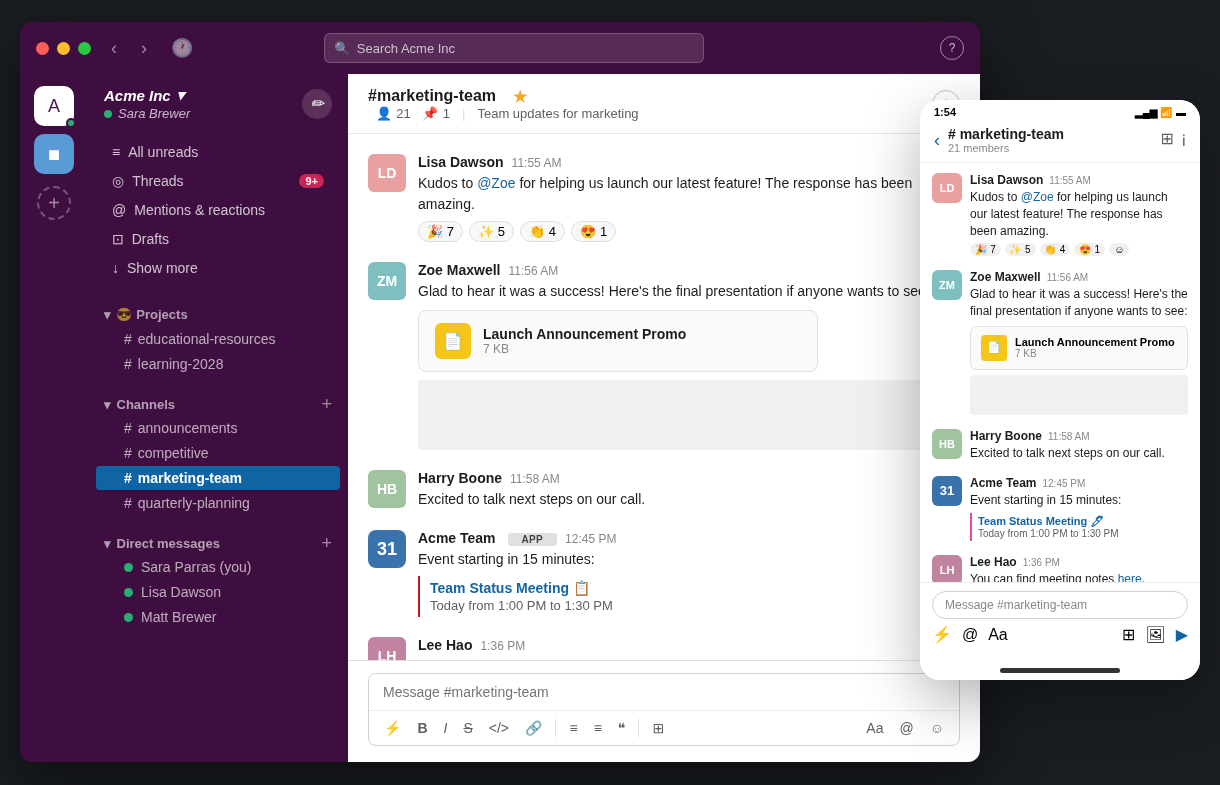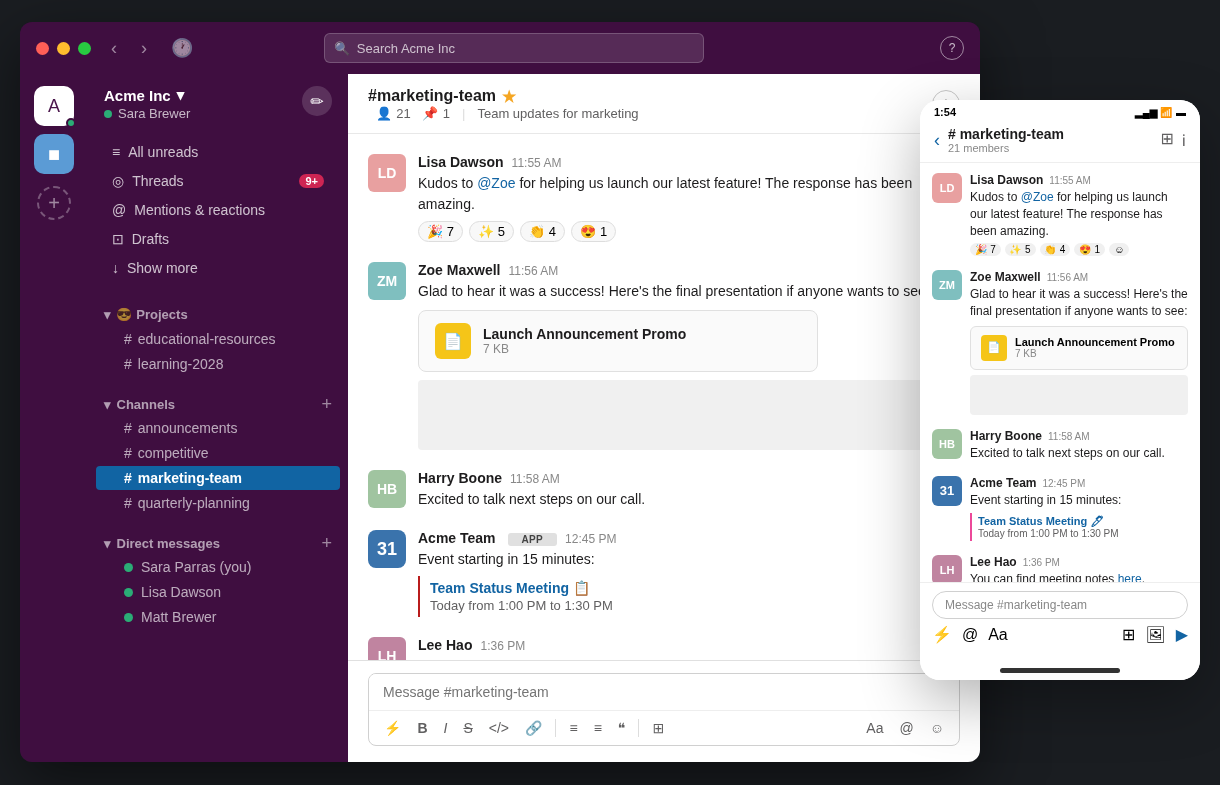--- a/index.html
+++ b/index.html
@@ -146,22 +146,23 @@
       flex-direction: column;
       color: rgba(255,255,255,0.8);
       overflow-y: auto;
       scrollbar-width: none;
     }
     .sidebar::-webkit-scrollbar { display: none; }
 
     .sidebar-header {
       padding: 12px 16px;
       display: flex;
-      align-items: flex-start;
+      align-items: center;
       justify-content: space-between;
+      font-style: italic;
     }
 
     .workspace-name {
       display: flex;
       align-items: center;
       gap: 6px;
       font-size: 15px;
       font-weight: 700;
       color: white;
       cursor: pointer;
@@ -285,21 +286,21 @@
       padding: 0 20px;
       gap: 12px;
     }
 
     .channel-title {
       font-size: 16px;
       font-weight: 700;
       color: #1d1c1d;
       display: flex;
       align-items: center;
-      gap: 6px;
+      gap: 17px;
     }
 
     .channel-meta {
       display: flex;
       align-items: center;
       gap: 12px;
       font-size: 13px;
       color: #616061;
       margin-left: 8px;
     }

